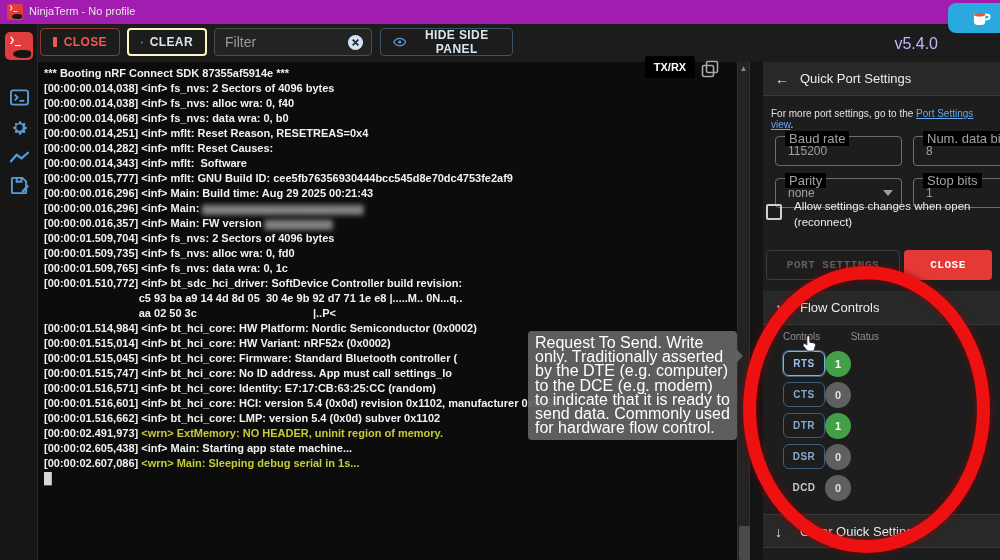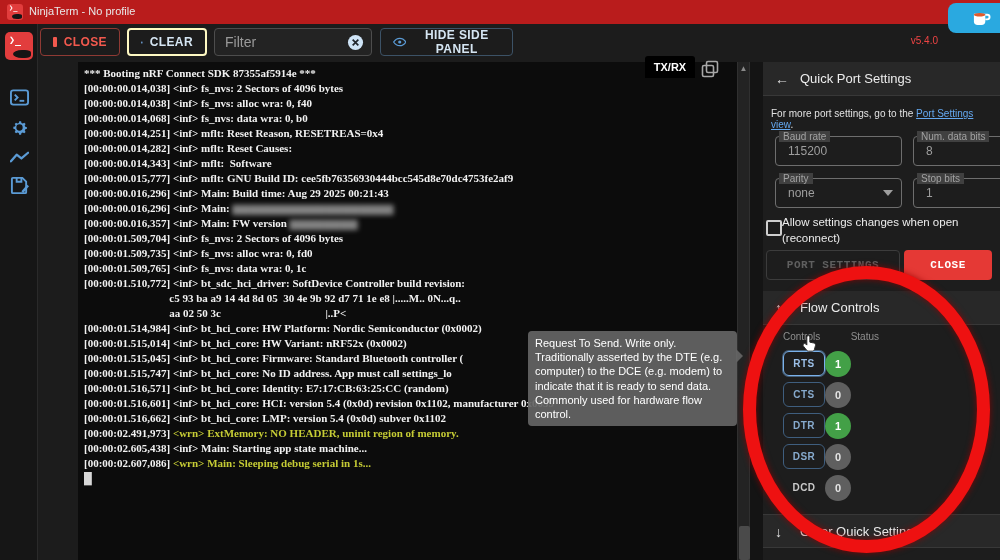--- a/index.html
+++ b/index.html
@@ -2,21 +2,21 @@
 <html><head>
 <meta charset="utf-8">
 <style>
   * { margin:0; padding:0; box-sizing:border-box; }
   html,body { background:#000; }
   .screen{ position:relative; width:1000px; height:560px; overflow:hidden;
            font-family:"Liberation Sans", sans-serif; background:#1c1c1c; }
 
   
   .titlebar{ position:absolute; left:0; top:0; width:1000px; height:24px;
-             background:#b91c1c; color:#e8e8e8; font-size:11px; }
+             background:#a21caf; color:#e8e8e8; font-size:11px; }
   .titlebar .app-ico{ position:absolute; left:7px; top:4px; width:16px; height:16px; }
   .titlebar .ttext{ position:absolute; left:29px; top:5px; }
   .titlebar .minbtn{ position:absolute; right:6px; top:0px; color:#bbb; font-size:13px; }
 
   .mini-logo, .logo{ background:#e23d3d; border-radius:3px; position:relative; overflow:hidden; }
   .mini-logo::before, .logo::before{ content:"❯_"; position:absolute; left:2px; top:0px;
       color:#fff; font-size:7px; font-weight:bold; font-family:"DejaVu Sans Mono", monospace;}
   .logo::before{ font-size:10px; left:4px; top:2px; }
   .mini-logo::after, .logo::after{ content:""; position:absolute; right:1px; bottom:1px;
       width:10px; height:5px; background:#151515; border-radius:60% 40% 40% 60%; }
@@ -37,30 +37,30 @@
   .btn-close-top{ left:2px; width:80px; border:1px solid #8f3a34; color:#f2594e; }
   .stop-sq{ width:10px; height:10px; background:#f2594e; border-radius:1px; }
   .btn-clear{ left:89px; width:80px; border:2px solid #fef9c3; color:#d5e5f2; }
   .filter-box{ position:absolute; left:176px; top:4px; width:158px; height:28px;
                background:#232323; border:1px solid #4d4d4d; border-radius:4px; }
   .filter-box input{ position:absolute; left:10px; top:0; width:110px; height:26px;
                background:transparent; border:0; outline:none; color:#ddd; font-size:14px; }
   .filter-box input::placeholder{ color:#9a9a9a; }
   .filter-clear{ position:absolute; right:7px; top:5px; width:17px; height:17px; }
   .btn-hide{ left:342px; width:133px; border:1px solid #3c5266; color:#d5e5f2; }
-  .version{ position:absolute; right:62px; top:11px; color:#ef4444; font-size:10px;margin-left:8px; }
+  .version{ position:absolute; right:62px; top:11px; color:#c4b5fd; font-size:16px;margin-left:8px; }
   .coffee-btn{ position:absolute; left:948px; top:3px; width:60px; height:30px;
                background:#2aa9e0; border:0; border-radius:8px 0 0 8px; cursor:pointer; }
   .coffee-btn svg{ position:absolute; left:24px; top:6px; }
 
   
   .terminal{ position:absolute; left:38px; top:62px; width:699px; height:498px;
              background:#0c0c0c; overflow:hidden;
-             font-family:Liberation Serif, serif; font-size:11px; font-weight:600;
-             line-height:15px; color:#f2f2f2; padding:4px 0 0 6px;margin-left:40px; }
+             font-family:Liberation Sans, sans-serif; font-size:11px; font-weight:600;
+             line-height:15px; color:#f2f2f2; padding:4px 0 0 6px; }
   .term-line{ white-space:pre; }
   .seg-wrn{ color:#c6cc35; }
   .seg-redact{ color:#8f8f8f; filter:blur(2.5px); opacity:.9; }
   .seg-cursor{ color:#d8d8d8; }
 
   .pane-tab{ position:absolute; left:645px; top:56px; width:50px; height:22px; background:#000;
              color:#fff; font-size:11px; font-weight:bold; text-align:center; line-height:22px;
              border-radius:3px 3px 0 0; }
   .copy-btn{ position:absolute; left:701px; top:60px; width:18px; height:18px; background:transparent; border:0; cursor:pointer;}
 
@@ -74,31 +74,31 @@
   
   .panel{ position:absolute; left:763px; top:62px; width:237px; height:498px; background:#1d1d1d; overflow:hidden; }
   .sec-head{ position:relative; height:34px; background:#282828; border-bottom:1px solid #383838;
              color:#ececec; font-size:13px; font-weight:500; line-height:34px; }
   .sec-head .arrow{ position:absolute; left:12px; font-size:14px; color:#e0e0e0; }
   .sec-head .stitle{ position:absolute; left:37px; }
   .hint{ position:absolute; left:8px; top:46px; width:224px; font-size:10px; color:#e2e2e2; }
   .hint a{ color:#64a8f0; text-decoration:underline; cursor:pointer; }
 
   .field{ position:absolute; height:30px; border:1px solid #6e6e6e; border-radius:4px; }
-  .field .flabel{ position:absolute; top:-6px; left:3px; background:#404040; padding:0 4px;
-                  font-size:10px; color:#a2a2a2; white-space:nowrap; }
+  .field .flabel{ position:absolute; top:-6px; left:9px; background:#000000; padding:0 4px;
+                  font-size:13px; color:#a2a2a2; white-space:nowrap; }
   .field .fvalue{ display:block; line-height:28px; padding-left:12px; font-size:12px; color:#9e9e9e; }
   .field .caret{ position:absolute; right:8px; top:11px; width:0; height:0;
                  border-left:5px solid transparent; border-right:5px solid transparent; border-top:6px solid #9e9e9e; }
   .f-baud{ left:12px; top:74px; width:127px; }
   .f-bits{ left:150px; top:74px; width:92px; }
   .f-parity{ left:12px; top:116px; width:127px; }
   .f-stop{ left:150px; top:116px; width:92px; }
 
-  .chkrow{ position:absolute; left:3px; top:152px; width:230px; display:flex; gap:0; }
+  .chkrow{ position:absolute; left:3px; top:136px; width:230px; display:flex; gap:12px; }
   .chkbox{ width:16px; height:16px; margin-top:6px; border:2px solid #cfcfcf; border-radius:2px; background:transparent; }
   .chklabel{ font-size:11.5px; color:#ececec; line-height:16px; width:195px; }
 
   .pbtn{ position:absolute; top:188px; height:30px; border-radius:4px; font-size:11px; font-weight:bold;
          letter-spacing:.5px; cursor:pointer;font-family:Liberation Mono, monospace; }
   .pbtn.disabled{ left:3px; width:134px; background:transparent; border:1px solid #3c3c3c; color:#5f5f5f; }
   .pbtn.redfill{ left:141px; width:88px; background:#e53935; border:0; color:#fff; }
 
   .fc-head{ top:229px; position:absolute; left:0; width:237px; }
   .fc-cols{ position:absolute; left:20px; top:269px; width:96px; display:flex; justify-content:space-between;
@@ -112,21 +112,21 @@
   .fc-status{ width:26px; height:26px; border-radius:50%; text-align:center; line-height:26px;
               font-size:11px; font-weight:bold; }
   .fc-status.on{ background:#43a047; color:#fff; }
   .fc-status.off{ background:#5f5f5f; color:#e3e3e3; }
 
   .oqs-head{ position:absolute; left:0; top:452px; width:237px; border-top:1px solid #383838; }
 
   
   .tooltip{ position:absolute; left:528px; top:331px; width:209px; min-height:64px;
             background:rgba(100,100,100,.93); border-radius:4px; padding:5px 7px;
-            color:#fff; font-size:11px; font-weight:500; line-height:14.2px; z-index:20; }
+            color:#fff; font-size:16px; font-weight:500; line-height:14.2px; z-index:20; }
   .tooltip .tip-arrow{ position:absolute; right:-6px; top:18px; width:0; height:0;
             border-top:7px solid transparent; border-bottom:7px solid transparent;
             border-left:7px solid rgba(100,100,100,.93); }
 
   
   .red-ring{ position:absolute; left:743px; top:266px; width:247px; height:287px;
              border:13px solid #ee1111; border-radius:50%; z-index:40; pointer-events:none;
              filter:drop-shadow(0 0 3px rgba(150,0,0,.8)); }
   .hand-cursor{ position:absolute; left:800px; top:334px; width:20px; height:20px; z-index:50; pointer-events:none; }
 </style>

